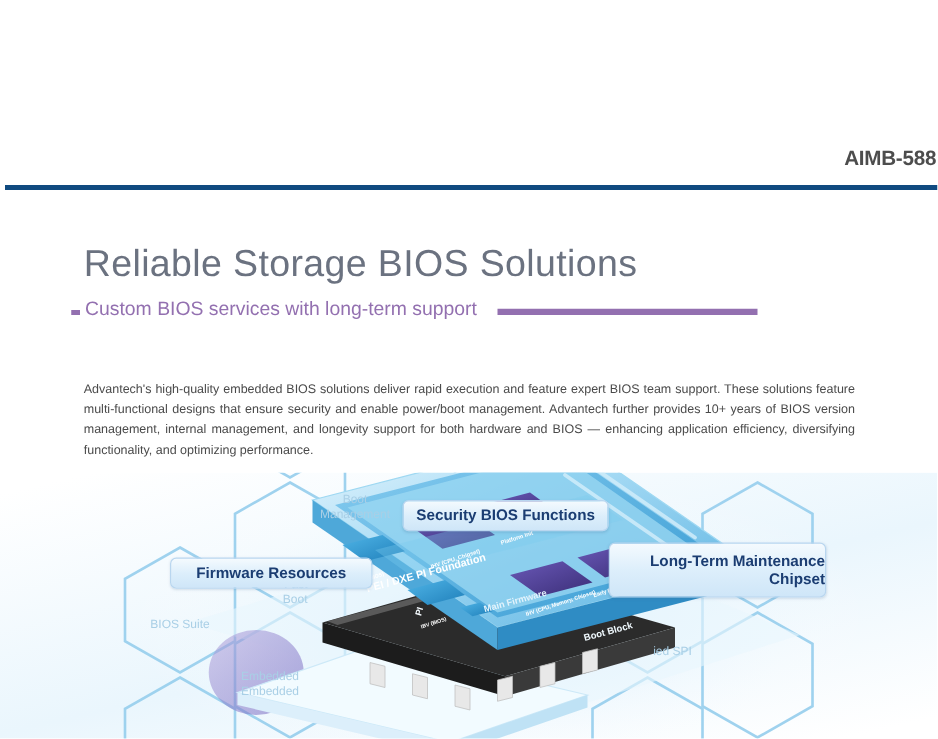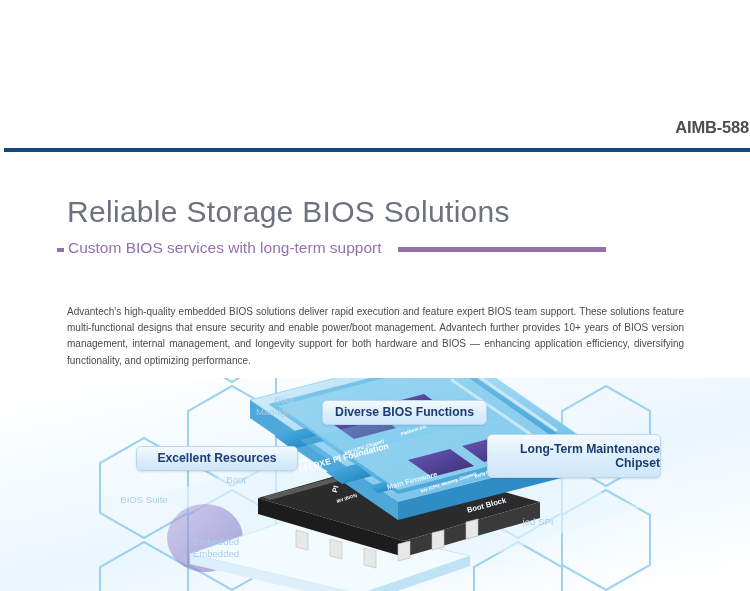--- a/index.html
+++ b/index.html
@@ -347,20 +347,20 @@
 
   <div class="chip-label" style="left:420px; top:111px; font-size:4.4px; transform:rotate(-18deg); transform-origin:left top;">IHV (CPU, Memory, Chipset)</div>
 
   <div class="chip-label" style="left:474px; top:96px; font-size:4.4px; transform:rotate(-18deg); transform-origin:left top;">Early Platform Init</div>
 
   <div class="chip-label" style="left:286px; top:85px; font-size:4.2px; transform:rotate(-18deg); transform-origin:left top;">IBV (BIOS)</div>
 
   <div class="chip-label" style="left:336px; top:121px; font-size:4.2px; transform:rotate(-18deg); transform-origin:left top;">IBV (BIOS)</div>
 </div>
 
-<div class="callout" id="callout-diverse">Diverse BIOS Functions</div>
-
-<div class="callout" id="callout-excellent">Excellent Resources</div>
+<div class="callout" id="callout-diverse">Security BIOS Functions</div>
+
+<div class="callout" id="callout-excellent">Firmware Resources</div>
 
 <div class="callout" id="callout-longterm">
   <span>Long-Term Maintenance</span>
   <span>Chipset</span>
 </div>
 
 </body></html>

